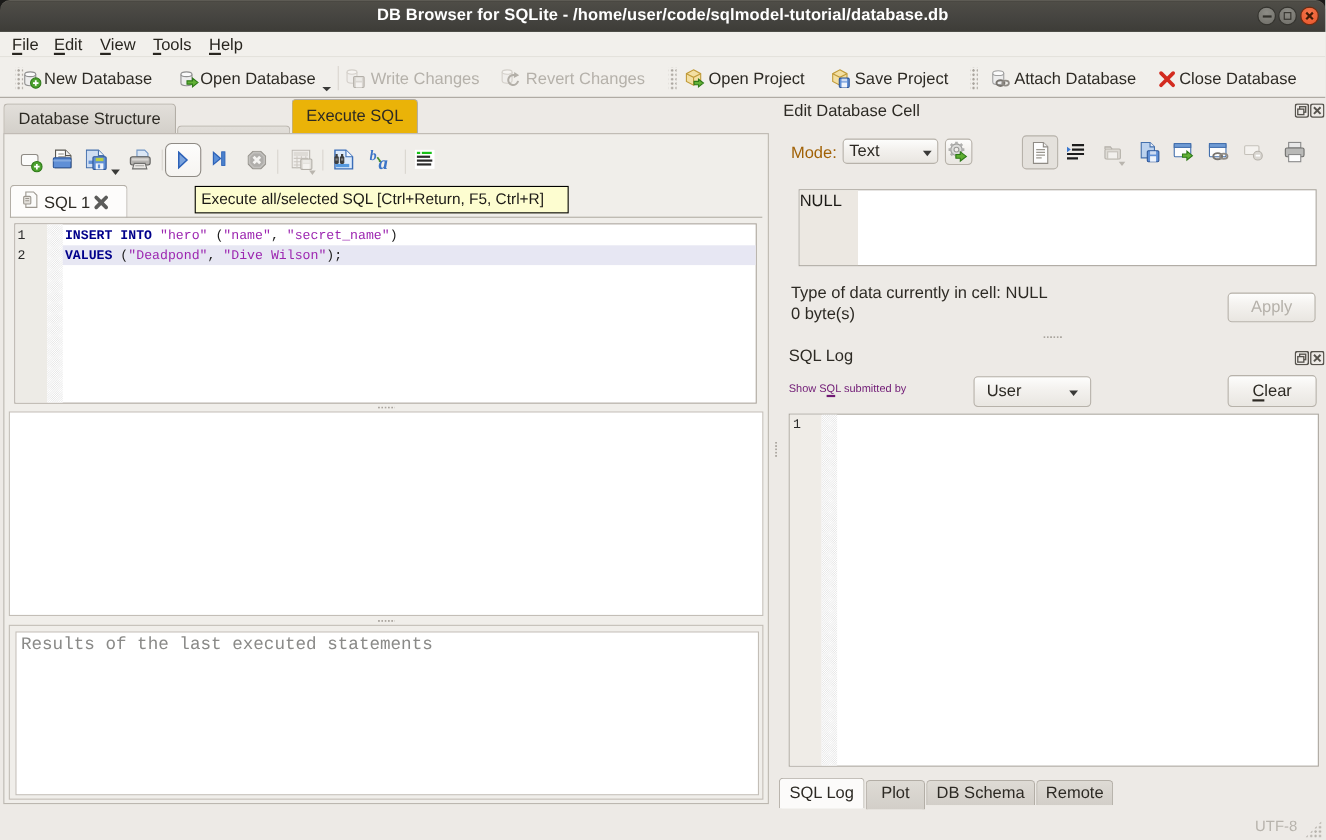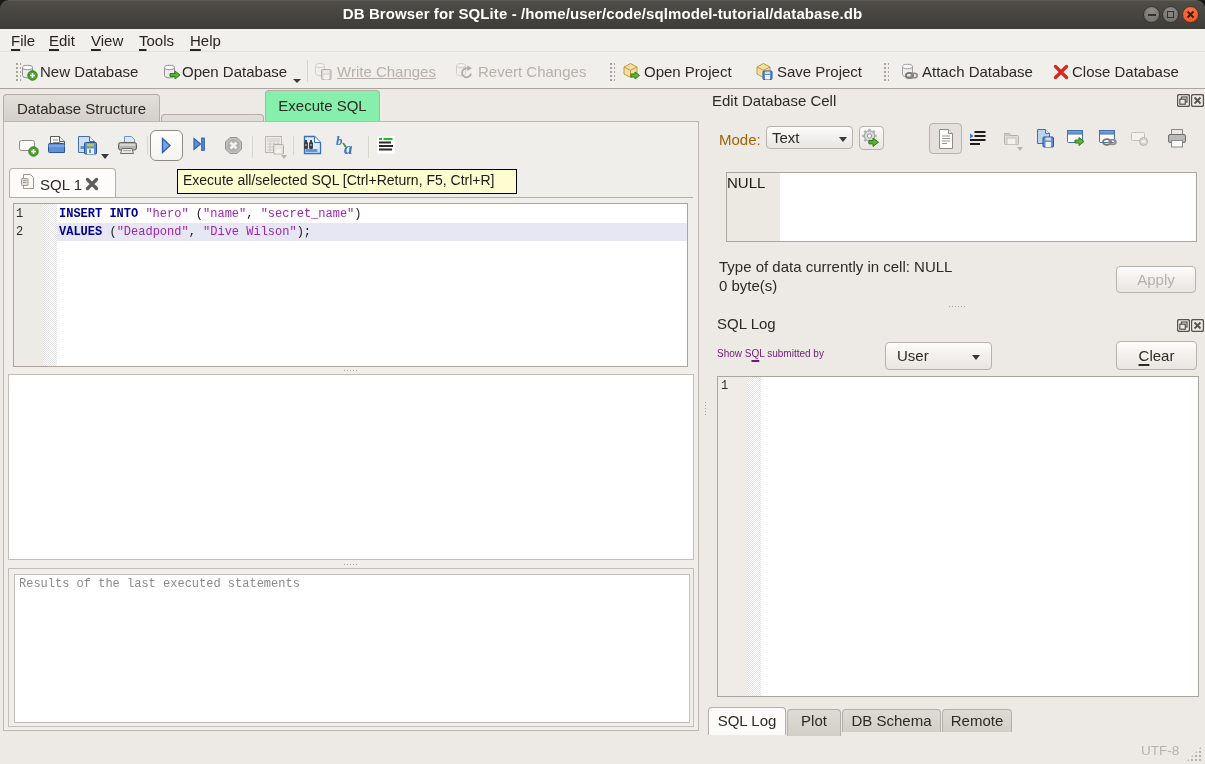--- a/index.html
+++ b/index.html
@@ -18,21 +18,21 @@
   #toolbar { left:0; top:52px; width:1205px; height:37px; background:#f1efeb; border-bottom:1px solid #a9a49d; }
   .tbtext { top:63px; font-size:15px; color:#2d2a24; }
   .tbtext.dis { color:#b5b1aa; }
   .vsep { top:60px; width:1px; height:22px; background:#d9d5cf; }
   .dots { width:7px; height:21px; top:61px;
      background-image:radial-gradient(#a9a49d 1px, transparent 1.2px);
      background-size:4px 4px; background-position:1px 1px; }
   .tab { font-size:15px; color:#2d2a24; text-align:center;
      background:linear-gradient(#e2dfda,#d3cfc9); border:1px solid #b3aea6; border-bottom:none;
      border-radius:4px 4px 0 0; }
-  .tab.active { background:#86efac; }
+  .tab.active { background:#eab308; }
   #lframe { left:3px; top:121px; width:696px; height:610px; border:1px solid #bcb7b0; background:#f0eeea; }
   .whitebox { background:#fff; border:1px solid #aba49c; }
   .hatch { background-image:
       linear-gradient(45deg,#e3e3e3 25%,transparent 25%,transparent 75%,#e3e3e3 75%),
       linear-gradient(45deg,#e3e3e3 25%,transparent 25%,transparent 75%,#e3e3e3 75%);
       background-size:2px 2px; background-position:0 0,1px 1px; background-color:#fff; }
   .mono { font-family:"Liberation Mono", monospace; }
   .kw { color:#00008b; font-weight:bold; }
   .str { color:#9c26b0; }
   .hgrip { height:3px; background-image:radial-gradient(#aaa59e 0.8px, transparent 1px); background-size:3px 3px; }
@@ -90,21 +90,21 @@
 <div class="abs tbtext" style="left:182px;">Open Database</div>
 <div class="abs carr" style="left:293px; top:79px; border-top-width:4px;"></div>
 <div class="abs vsep" style="left:307px;"></div>
 <svg class="abs" style="left:314px; top:62px;" width="18" height="19">
   <path d="M1.5 3.5 v8 c0 1.3 2 2.2 4.5 2.2 s4.5 -0.9 4.5 -2.2 v-8" fill="#f0eeeb" stroke="#d3cfc9"></path>
   <ellipse cx="6" cy="3.5" rx="4.5" ry="2" fill="#f6f4f1" stroke="#d3cfc9"></ellipse>
   <rect x="7.5" y="7.5" width="9.5" height="10" rx="1" fill="#dad7d2" stroke="#b3afa8"></rect>
   <rect x="9.5" y="13" width="5.5" height="4.5" fill="#f4f2ef"></rect>
   <rect x="9.5" y="8.5" width="5.5" height="3" fill="#eceae6"></rect>
 </svg>
-<div class="abs tbtext dis" style="left:337px;text-decoration:underline;">Write Changes</div>
+<div class="abs tbtext dis" style="left:337px;">Write Changes</div>
 <svg class="abs" style="left:455px; top:62px;" width="19" height="19">
   <path d="M1.5 3.5 v8 c0 1.3 2 2.2 4.5 2.2 s4.5 -0.9 4.5 -2.2 v-8" fill="#f0eeeb" stroke="#d3cfc9"></path>
   <ellipse cx="6" cy="3.5" rx="4.5" ry="2" fill="#f6f4f1" stroke="#d3cfc9"></ellipse>
   <path d="M16 11.5 a4.5 4.5 0 1 1 -2 -4.5" fill="none" stroke="#b3afa8" stroke-width="1.8"></path>
   <path d="M12.5 3.5 l4.5 2.8 -4.8 2.6 z" fill="#b3afa8"></path>
 </svg>
 <div class="abs tbtext dis" style="left:478px;">Revert Changes</div>
 <div class="abs dots" style="left:608px;"></div>
 <svg class="abs" style="left:622px; top:62px;" width="19" height="19">
   <path d="M8.5 1.5 l6.5 3.5 v7 l-6.5 3.5 -6.5 -3.5 v-7 z" fill="#f3dfa2" stroke="#c09a38"></path>
@@ -241,21 +241,21 @@
   <div class="abs mono" style="left:2px; top:1px; font-size:12px; line-height:18px; color:#2b2b2b;">1<br>2</div>
   <div class="abs" style="left:43px; top:19px; width:630px; height:18px; background:#e7e7f3;"></div>
   <pre class="abs mono" style="left:45px; top:1px; font-size:12px; line-height:18px; color:#1a1a1a;"><span class="kw">INSERT INTO</span> <span class="str">"hero"</span> (<span class="str">"name"</span>, <span class="str">"secret_name"</span>)
 <span class="kw">VALUES</span> (<span class="str">"Deadpond"</span>, <span class="str">"Dive Wilson"</span>);</pre>
 </div>
 <div class="abs hgrip" style="left:343px; top:369px; width:16px;"></div>
 <div class="abs whitebox" style="left:8px; top:374px; width:686px; height:186px; border-color:#c3beb7;"></div>
 <div class="abs hgrip" style="left:343px; top:563px; width:16px;"></div>
 <div class="abs" style="left:8px; top:568px; width:686px; height:159px; border:1px solid #c3beb7; background:#f0eeea;">
   <div class="abs whitebox" style="left:5px; top:5px; width:676px; height:149px; border-color:#c3beb7;"></div>
-  <div class="abs mono" style="left:10px; top:8px; font-size:12px; color:#8a8a88;">Results of the last executed statements</div>
+  <div class="abs mono" style="left:10px; top:8px; font-size:16px; color:#8a8a88;">Results of the last executed statements</div>
 </div>
 
 <div class="abs" style="left:704px; top:401px; width:3px; height:15px;
    background-image:radial-gradient(#aaa59e 0.8px, transparent 1px); background-size:3px 3px;"></div>
 
 <div class="abs docktitle" style="left:712px; top:92px;">Edit Database Cell</div>
 <svg class="abs" style="left:1177px; top:94px;" width="13" height="13">
     <rect x="0.5" y="0.5" width="12" height="12" rx="2" fill="none" stroke="#56534d" stroke-width="1.4"></rect>
     <rect x="4.5" y="3" width="5.5" height="5" fill="none" stroke="#56534d" stroke-width="1.2"></rect>
     <rect x="2.8" y="5.2" width="5.5" height="5" fill="#edeae6" stroke="#56534d" stroke-width="1.2"></rect>

